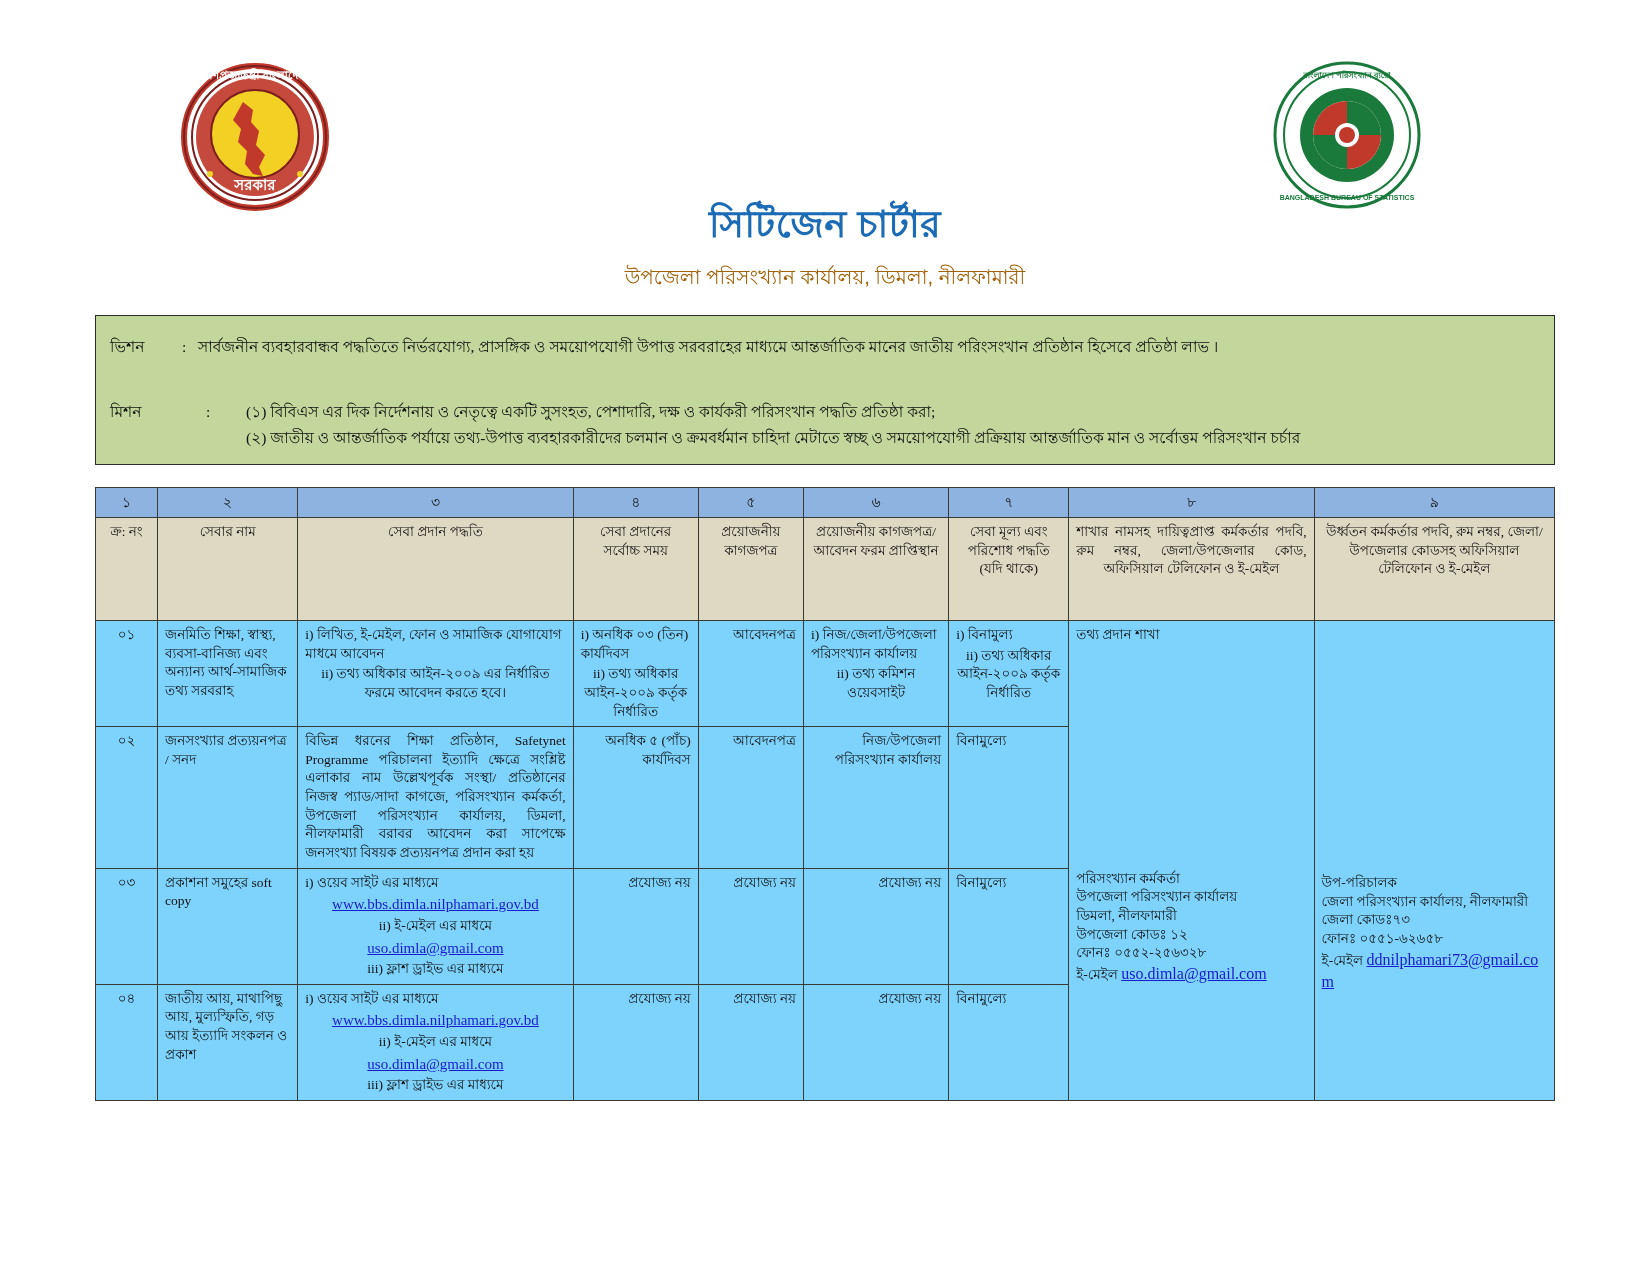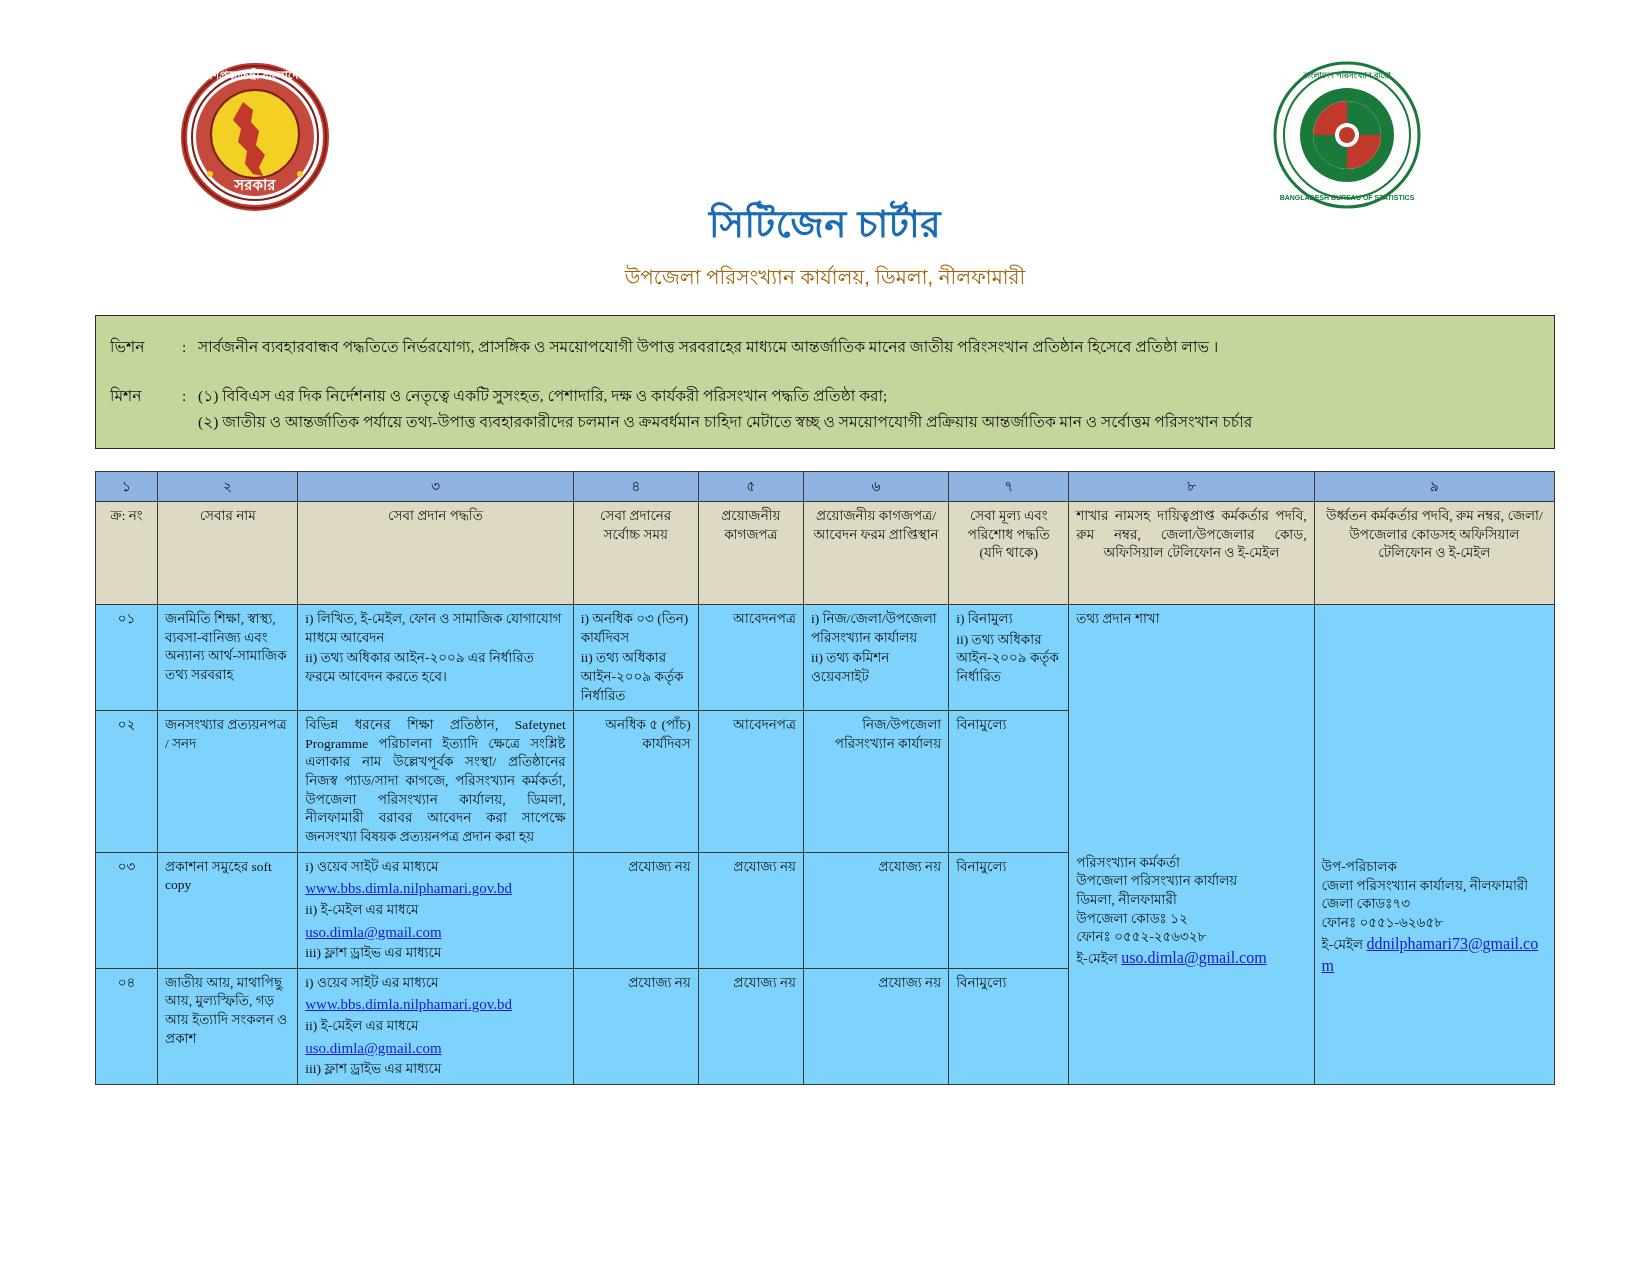--- a/index.html
+++ b/index.html
@@ -62,21 +62,21 @@
     border: 1.5px solid #2b2b2b;
     background: #c3d69b;
     padding: 20px 14px 14px 14px;
     font-size: 15.5px;
     line-height: 1.45;
   }
   .vm-row {
     display: flex;
     align-items: flex-start;
   }
-  .vm-row + .vm-row { margin-top: 26px; }
+  .vm-row + .vm-row { margin-top: 42px; gap: 24px; }
   .vm-label {
     width: 72px;
     flex: 0 0 72px;
     font-weight: normal;
   }
   .vm-colon {
     width: 16px;
     flex: 0 0 16px;
   }
   .vm-text { flex: 1 1 auto; }
@@ -126,21 +126,21 @@
     text-decoration: underline;
     word-break: break-all;
   }
   .link-sm {
     color: #1a1ad0;
     text-decoration: underline;
     font-size: 16px;
     word-break: break-all;
   }
   .cell-p { margin: 0; }
-  .cell-p + .cell-p { margin-top: 2px; }
+  .cell-p + .cell-p { margin-top: 2px; text-align: center; }
   .gap { margin-top: 14px; }
   .contact-line { margin: 0; }
 </style>
 </head>
 <body>
 
 <div class="page">
 
   <svg class="logo logo-left" viewBox="0 0 150 150">
     <circle cx="75" cy="75" r="71" fill="#ffffff" stroke="#c0392b" stroke-width="6"></circle>

